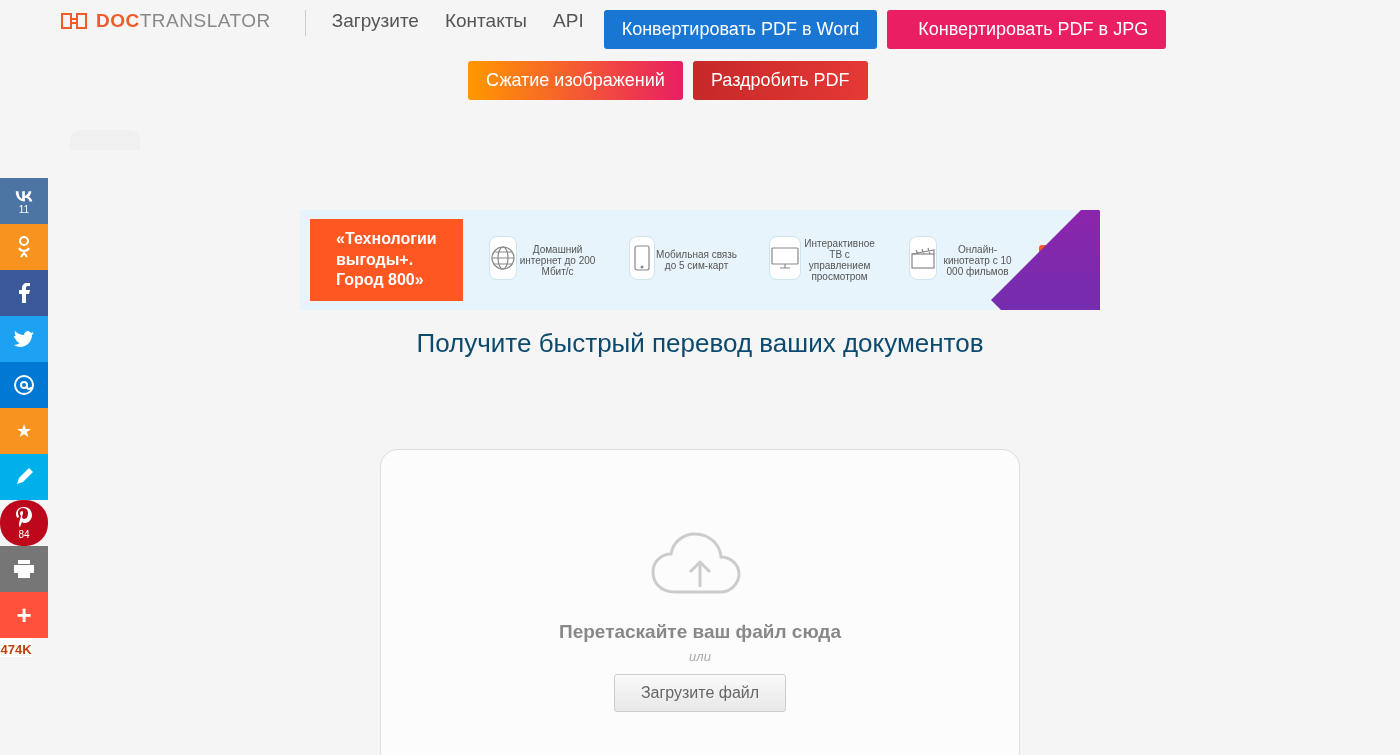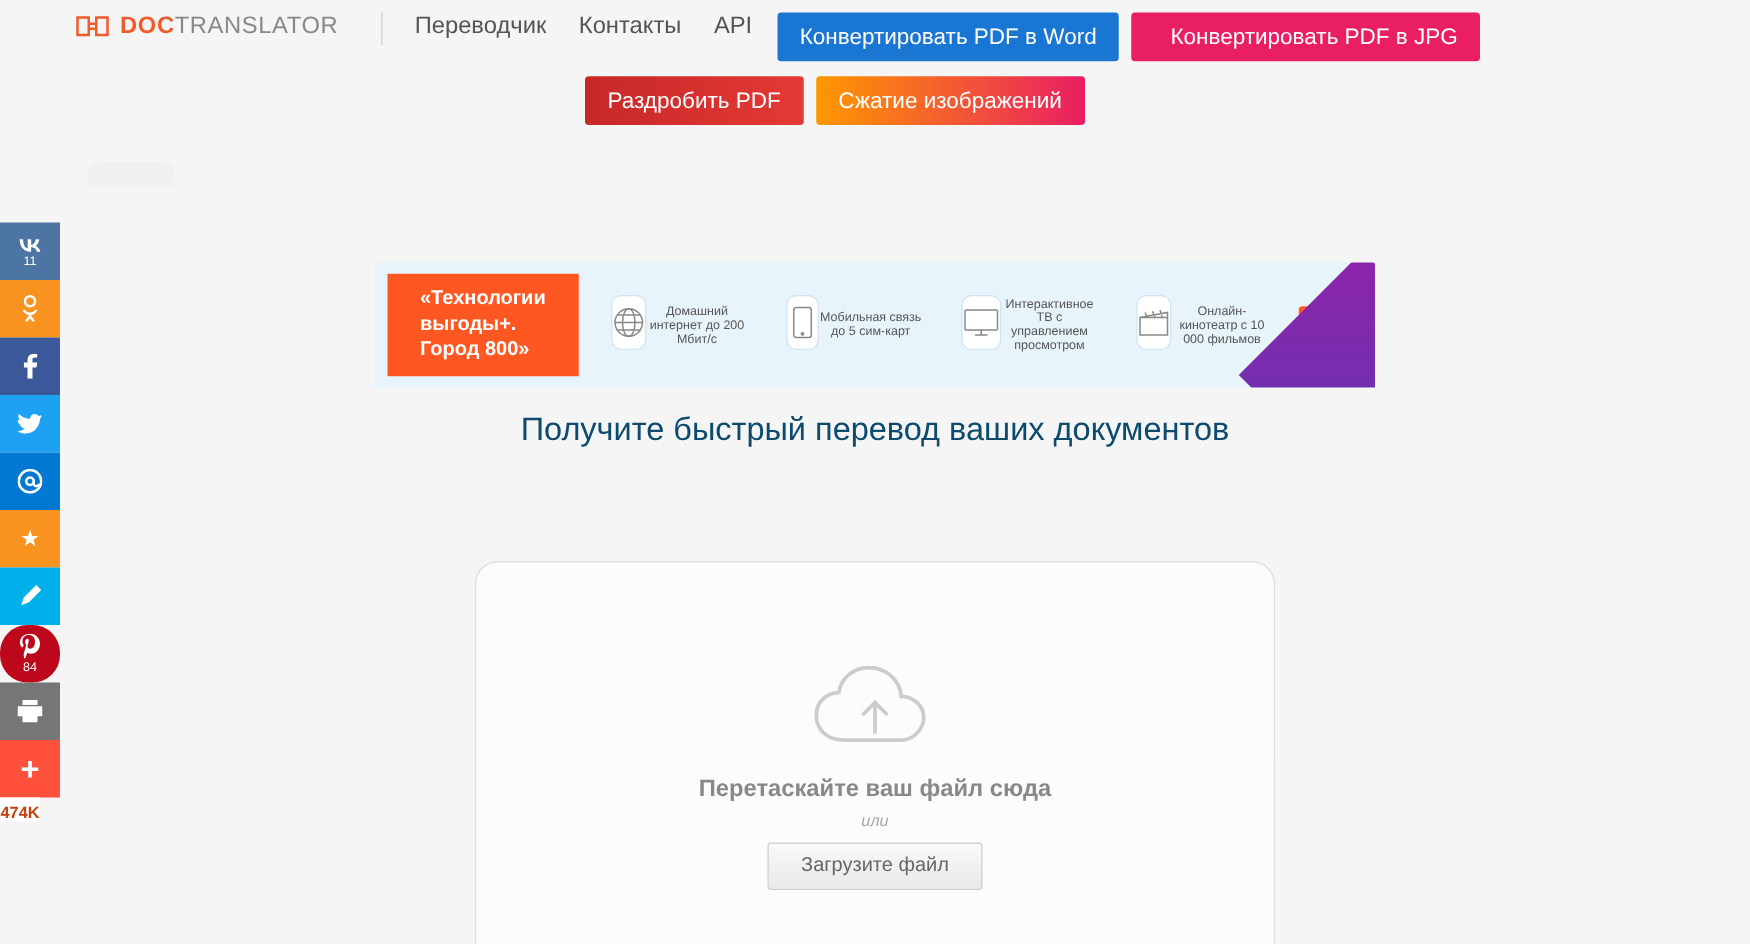--- a/index.html
+++ b/index.html
@@ -69,31 +69,31 @@
 
 <div class="header">
   <div class="logo-area">
     <svg class="logo-icon" width="28" height="22" viewBox="0 0 28 22">
         <path fill="none" stroke="#f15a29" stroke-width="2" d="M2 4h9v14H2zM17 4h9v14h-9zM11 9h6M11 13h6"></path>
       </svg>
     <span class="logo-text"><b>DOC</b><span>TRANSLATOR</span></span>
   </div>
   <div class="vdiv"></div>
   <div class="nav-links">
-    <a class="nav-link">Переводчик</a>
+    <a class="nav-link">Загрузите</a>
     <a class="nav-link">Контакты</a>
     <a class="nav-link">API</a>
   </div>
   <div class="btn-row1">
     <div class="pill blue">Конвертировать PDF в Word</div>
     <div class="pill pink">Конвертировать PDF в JPG</div>
   </div>
   <div class="btn-row2">
+    <div class="pill orange">Сжатие изображений</div>
     <div class="pill red">Раздробить PDF</div>
-    <div class="pill orange">Сжатие изображений</div>
   </div>
 </div>
 
 <div class="share-bar">
   <div class="share-btn vk">
       <svg width="22" height="14" viewBox="0 0 24 14">
         <path fill="#fff" d="M13 14c-6 0-10-4-10-11h3c0 5 2 8 4 8V3h3v5c2 0 4-3 4-5h3c0 3-2 5-3 6 2 1 4 3 4 5h-3c0-2-2-4-5-4v4z"></path>
       </svg>
       <span class="cnt">11</span>
     </div>

